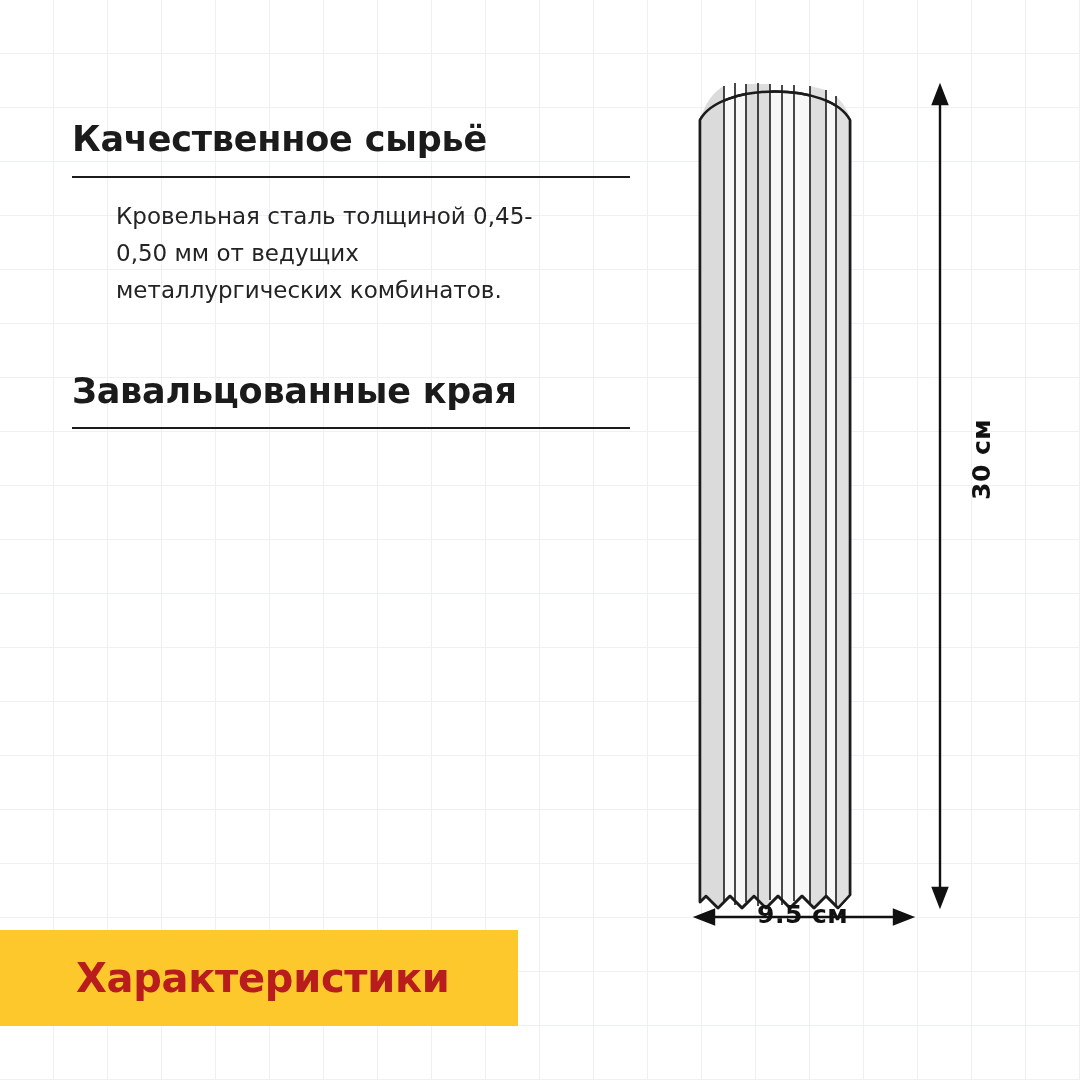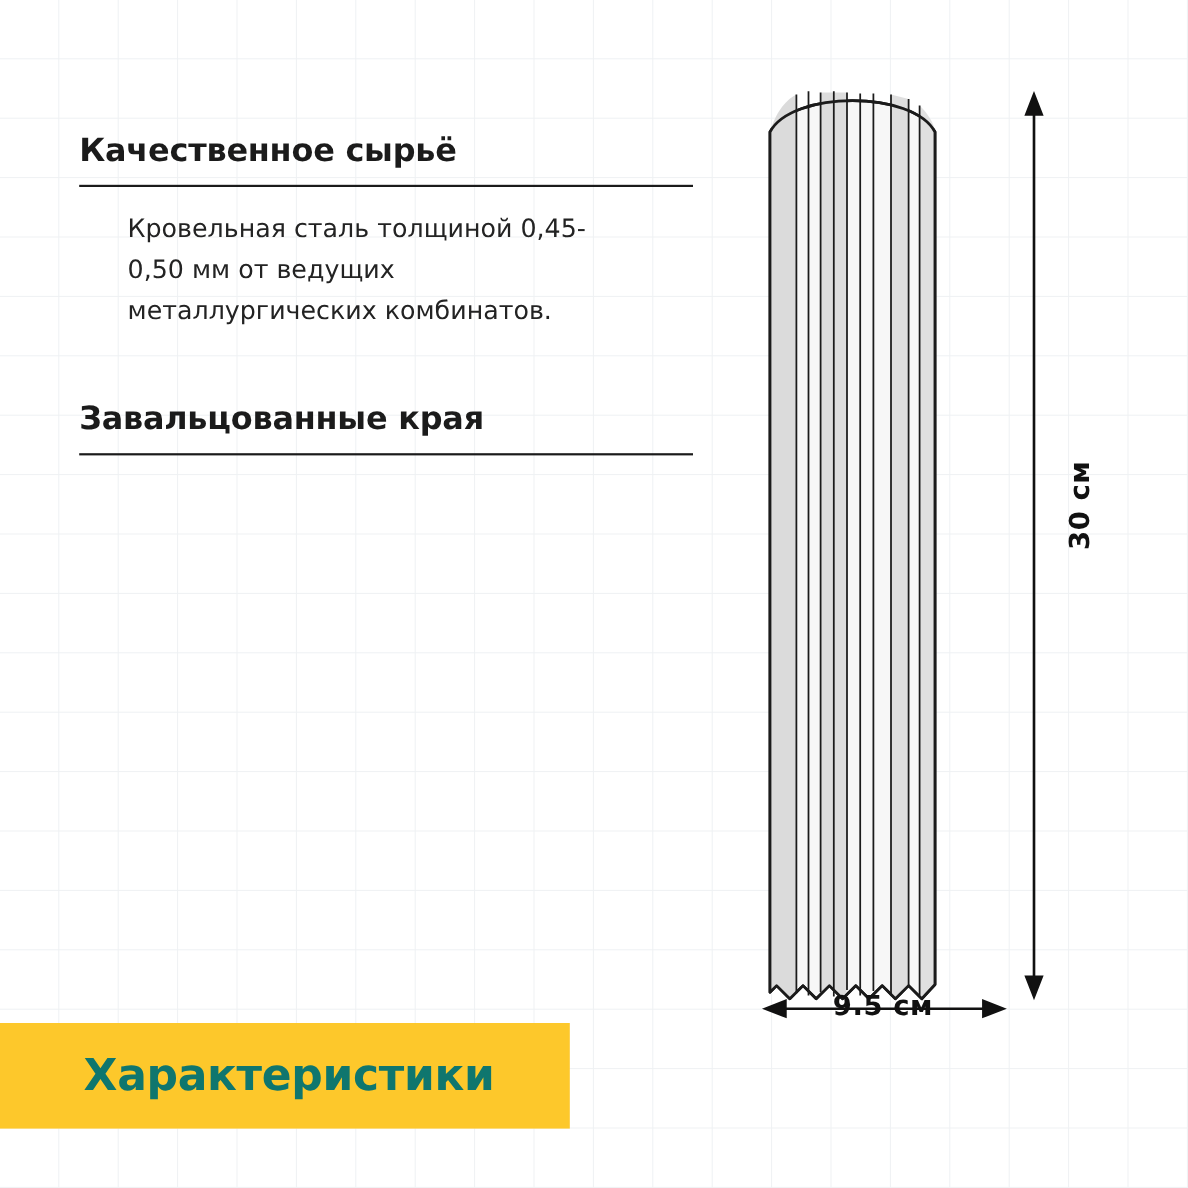--- a/index.html
+++ b/index.html
@@ -33,21 +33,21 @@
     left: 72px;
     top: 118px;
     width: 560px;
   }
 
   .feature {
     margin-bottom: 56px;
   }
 
   .feature-title {
-    font-size: 29px;
+    font-size: 35px;
     font-weight: 700;
     color: #1b1b1b;
     letter-spacing: -0.2px;
     line-height: 1.25;
     padding-bottom: 14px;
     white-space: nowrap;
   }
 
   .feature-rule {
     height: 2px;
@@ -74,21 +74,21 @@
     top: 930px;
     width: 518px;
     height: 96px;
     background: #fdc82b;
     display: flex;
     align-items: center;
   }
   .banner-label {
     font-size: 40px;
     font-weight: 700;
-    color: #0f766e;
+    color: #b91c1c;
     padding-left: 76px;
     letter-spacing: -0.3px;
   }
 
   
   .illustration {
     position: absolute;
     left: 660px;
     top: 60px;
     width: 400px;

